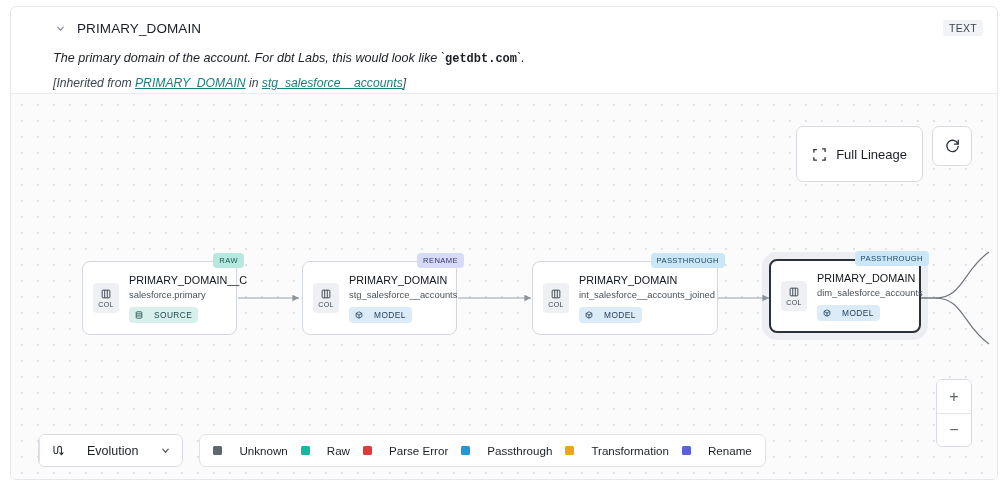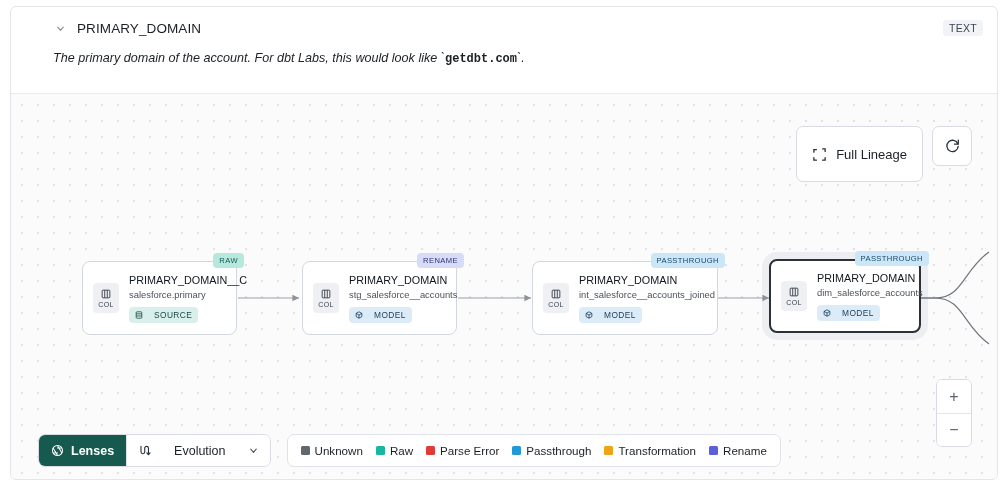--- a/index.html
+++ b/index.html
@@ -241,21 +241,21 @@
   .legend {
     display: flex; align-items: center; gap: 13px;
     height: 33px;
     padding: 0 13px;
     background: #fff;
     border: 1px solid #dfe3e8;
     border-radius: 7px;
   }
   .legend-item { display: flex; align-items: center; gap: 5px; }
   .legend-swatch { width: 9px; height: 9px; border-radius: 1.5px; }
-  .legend-label { font-size: 11.6px; color: #1b2026; }
+  .legend-label { font-size: 11.6px; color: #1b2026; margin-left: 12px; }
 </style>
 </head>
 <body>
 
 <div class="panel">
 
   <div class="header">
     <div class="title-row">
       <span class="chevron">
         <svg class="icon-svg" width="11" height="11" viewBox="0 0 12 12" fill="none" stroke="#8a9099" stroke-width="1.3" stroke-linecap="round" stroke-linejoin="round">
@@ -263,20 +263,23 @@
         </svg>
       </span>
       <span class="page-title">PRIMARY_DOMAIN</span>
     </div>
     <span class="type-badge">TEXT</span>
 
     <div class="desc">
       <span>The primary domain of the account. For dbt Labs, this would look like `</span><code>getdbt.com</code><span>`.</span>
     </div>
 
+    <div class="inherited">
+      <span>[Inherited from </span><a href="#">PRIMARY_DOMAIN</a><span> in </span><a href="#">stg_salesforce__accounts</a><span>]</span>
+    </div>
   </div>
 
   <div class="canvas">
 
     <svg class="edges" width="988" height="388">
       <defs>
         <marker id="arrow" markerWidth="7" markerHeight="7" refX="6" refY="3" orient="auto" markerUnits="strokeWidth">
           <path d="M0,0 L6,3 L0,6 z" fill="#8d939b"></path>
         </marker>
       </defs>
@@ -410,29 +413,20 @@
       </span>
     </div>
 
     <div class="zoom-ctrl">
       <button>+</button>
       <button>−</button>
     </div>
 
     <div class="bottom-bar">
       <div class="lens-group">
-        <div class="lens-btn">
-          <span>
-            <svg class="icon-svg" width="13" height="13" viewBox="0 0 14 14" fill="none" stroke="#ffffff" stroke-width="1.1">
-              <circle cx="7" cy="7" r="5.4"></circle>
-              <path d="M7 1.6 L9.6 6.1 M11.7 4.4 L6.5 4.4 M11.7 9.6 L9.1 5.1 M7 12.4 L4.4 7.9 M2.3 9.6 L7.5 9.6 M2.3 4.4 L4.9 8.9"></path>
-            </svg>
-          </span>
-          <span>Lenses</span>
-        </div>
         <div class="evolution-btn">
           <span>
             <svg class="icon-svg" width="14" height="14" viewBox="0 0 15 15" fill="none" stroke="#2b3139" stroke-width="1.2" stroke-linecap="round">
               <path d="M3.2 2.4 V8.4 a2 2 0 0 0 4 0 V4.6 a2 2 0 0 1 4 0 V11"></path>
               <path d="M9.5 9.4 L11.2 11.4 L12.9 9.4"></path>
             </svg>
           </span>
           <span>Evolution</span>
           <span>
             <svg class="icon-svg" width="11" height="11" viewBox="0 0 12 12" fill="none" stroke="#4b525b" stroke-width="1.2" stroke-linecap="round" stroke-linejoin="round">

